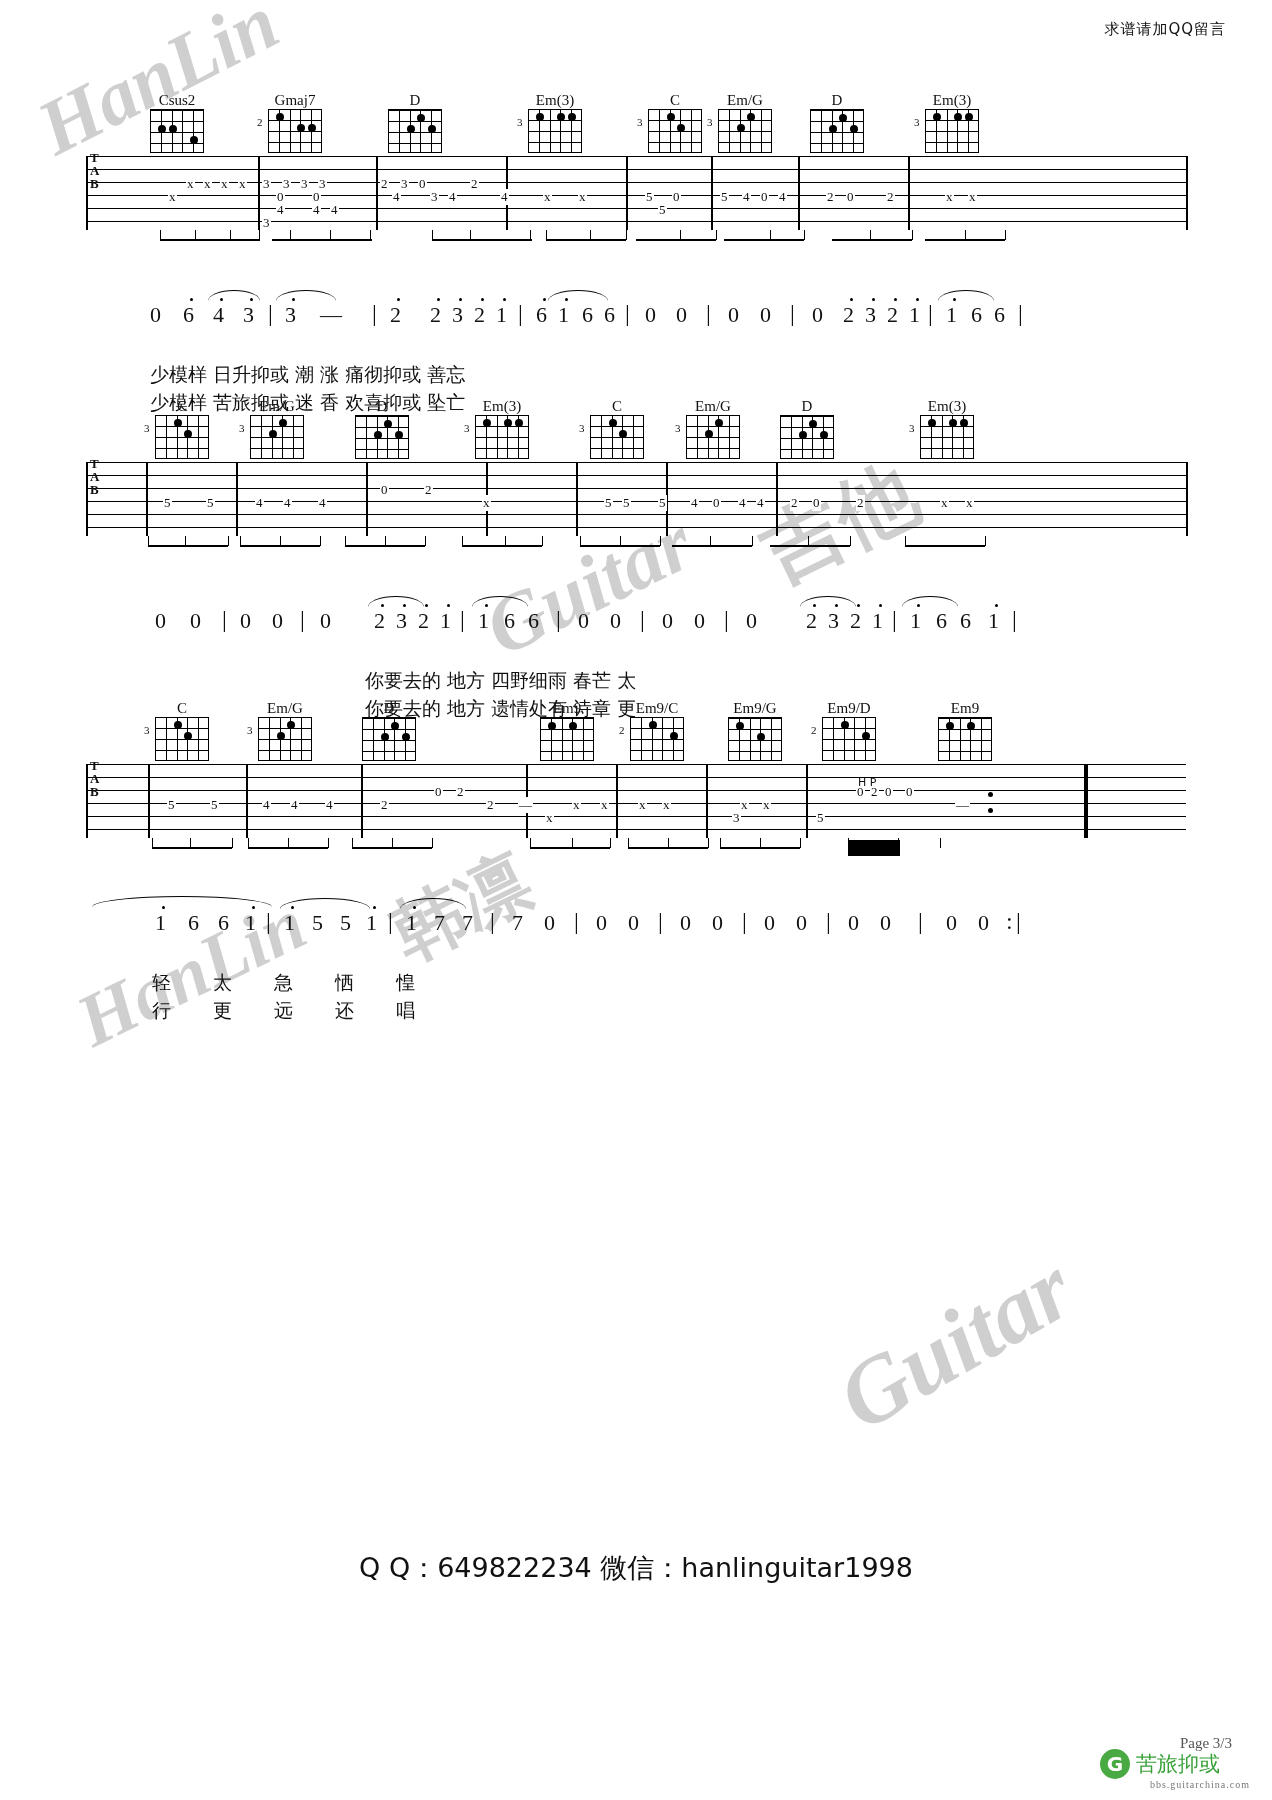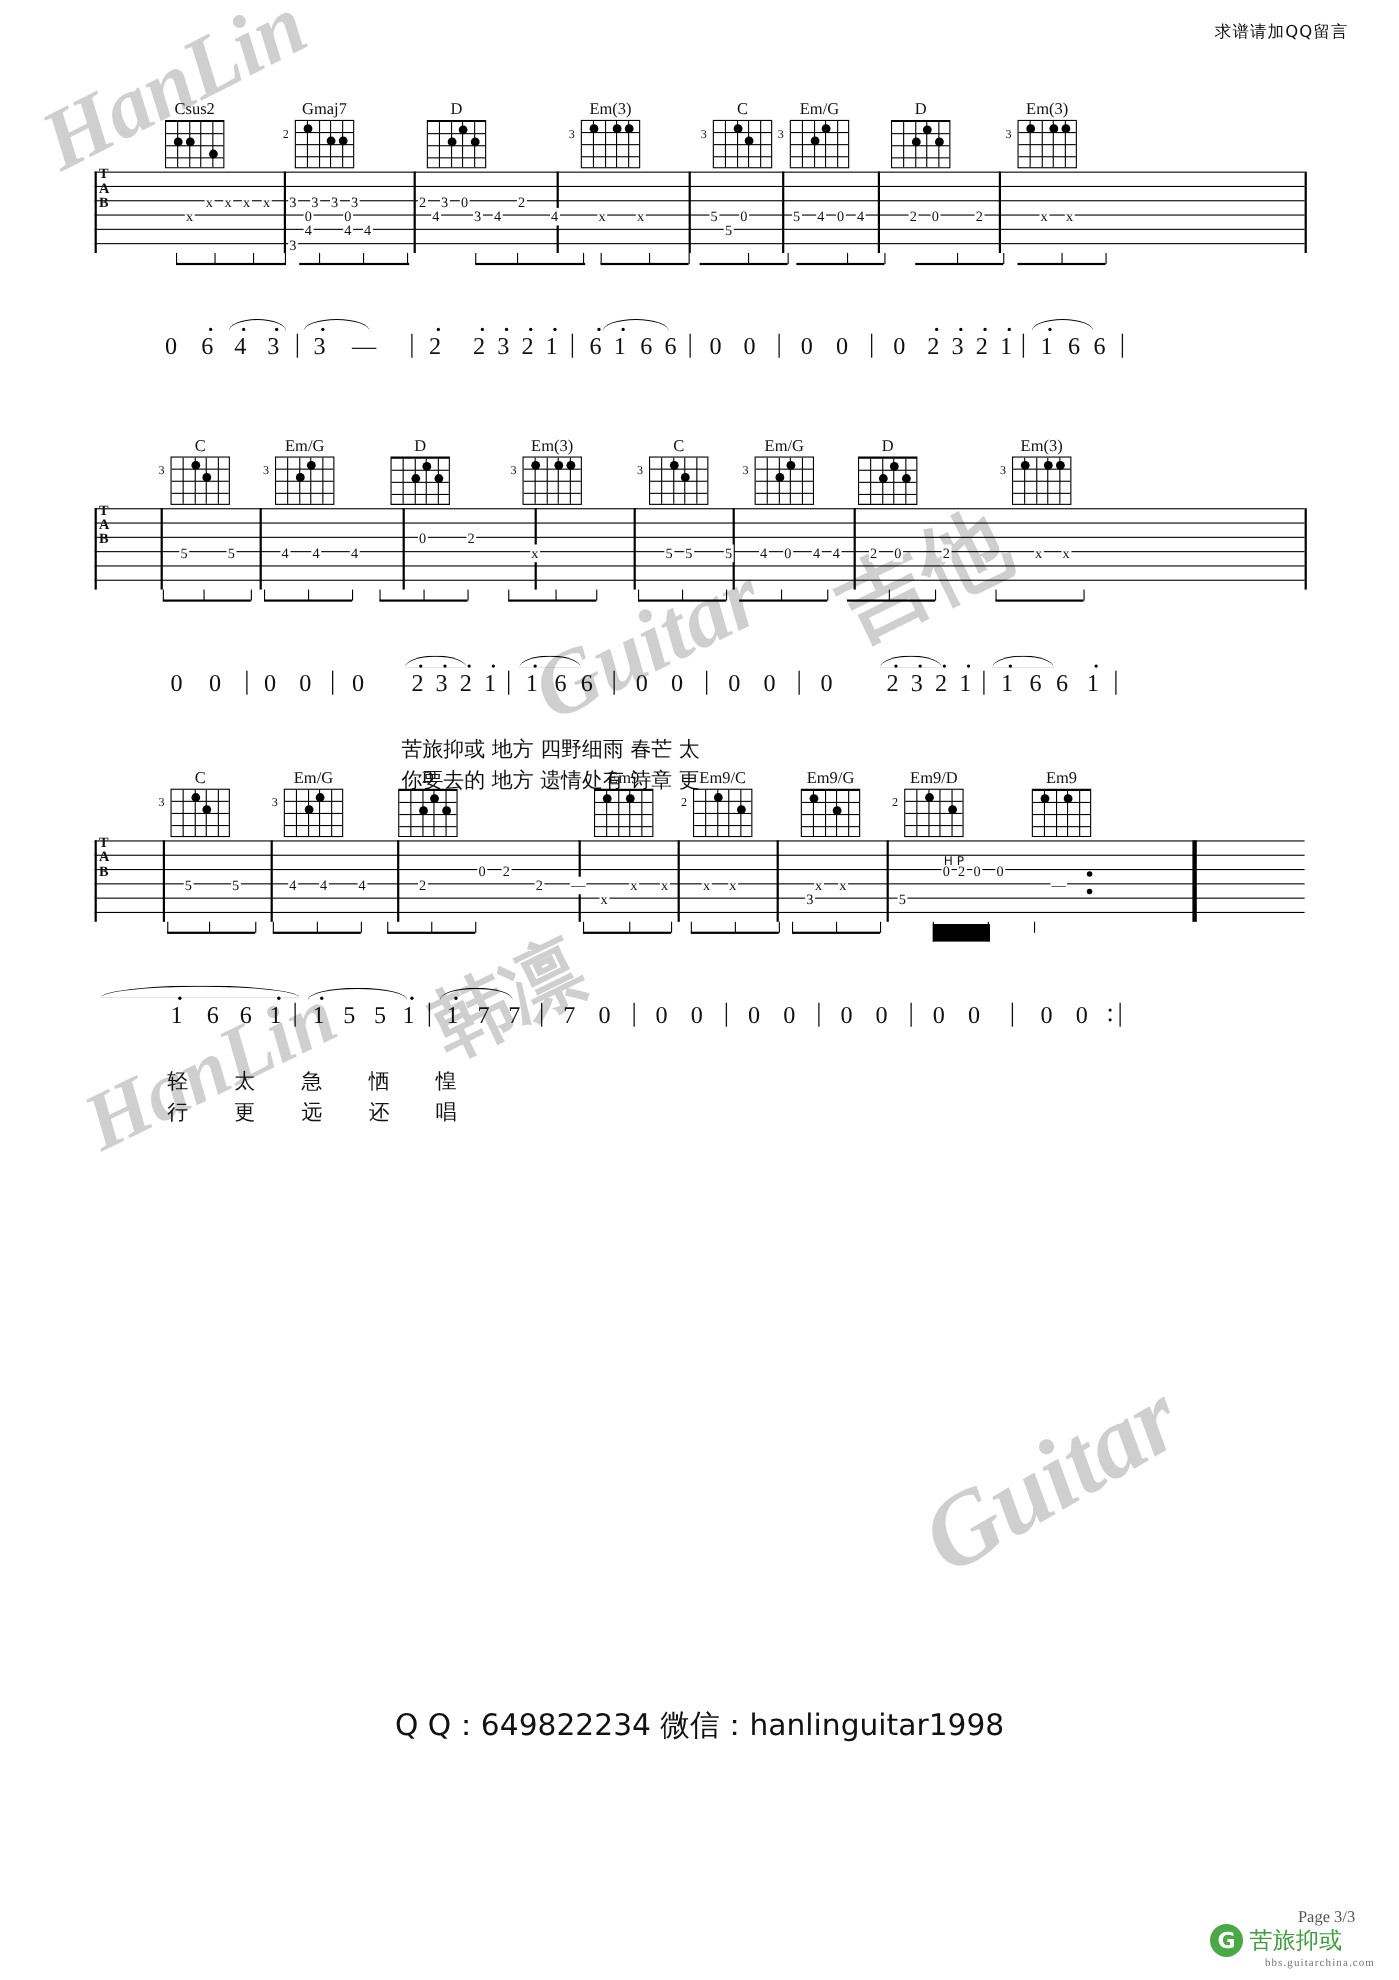--- a/index.html
+++ b/index.html
@@ -356,20 +356,24 @@
       <span class="nnum" style="left:971px;top:0">6</span>
       <span class="nnum" style="left:994px;top:0">6</span>
       <span class="nbar" style="left:1018px;top:-2px">|</span>
       <span class="slur" style="left:208px;top:-12px;width:52px"></span>
       <span class="slur" style="left:276px;top:-12px;width:60px"></span>
       <span class="slur" style="left:548px;top:-12px;width:60px"></span>
       <span class="slur" style="left:938px;top:-12px;width:56px"></span>
     </div>
   </div>
 
+  <div class="lyrics" style="margin-top:14px">
+    <div class="ly" style="left:150px;top:0">少模样                日升抑或 潮 涨                          痛彻抑或 善忘</div>
+    <div class="ly" style="left:150px;top:28px">少模样                苦旅抑或 迷 香                          欢喜抑或 坠亡</div>
+  </div>
 </div>
 
 <div class="system sysB">
 
   <div class="chords">
     <div class="chord" style="left:155px">
       <div class="cname">C</div>
       <div class="grid nonut">
         <span class="fretnum">3</span>
         <i class="v v1"></i>
@@ -616,21 +620,21 @@
         <span class="ndot" style="left:995px;top:-4px"></span>
       <span class="nbar" style="left:1012px;top:-2px">|</span>
       <span class="slur" style="left:368px;top:-12px;width:56px"></span>
       <span class="slur" style="left:472px;top:-12px;width:56px"></span>
       <span class="slur" style="left:800px;top:-12px;width:56px"></span>
       <span class="slur" style="left:902px;top:-12px;width:56px"></span>
     </div>
   </div>
 
   <div class="lyrics" style="margin-top:14px">
-    <div class="ly" style="left:365px;top:0">苦旅抑或 地方                          四野细雨 春芒  太</div>
+    <div class="ly" style="left:365px;top:0">你要去的 地方                          四野细雨 春芒  太</div>
     <div class="ly" style="left:365px;top:28px">你要去的 地方                          遗情处有 诗章  更</div>
   </div>
 </div>
 
 <div class="system sysC">
 
   <div class="chords">
     <div class="chord" style="left:155px">
       <div class="cname">C</div>
       <div class="grid nonut">

